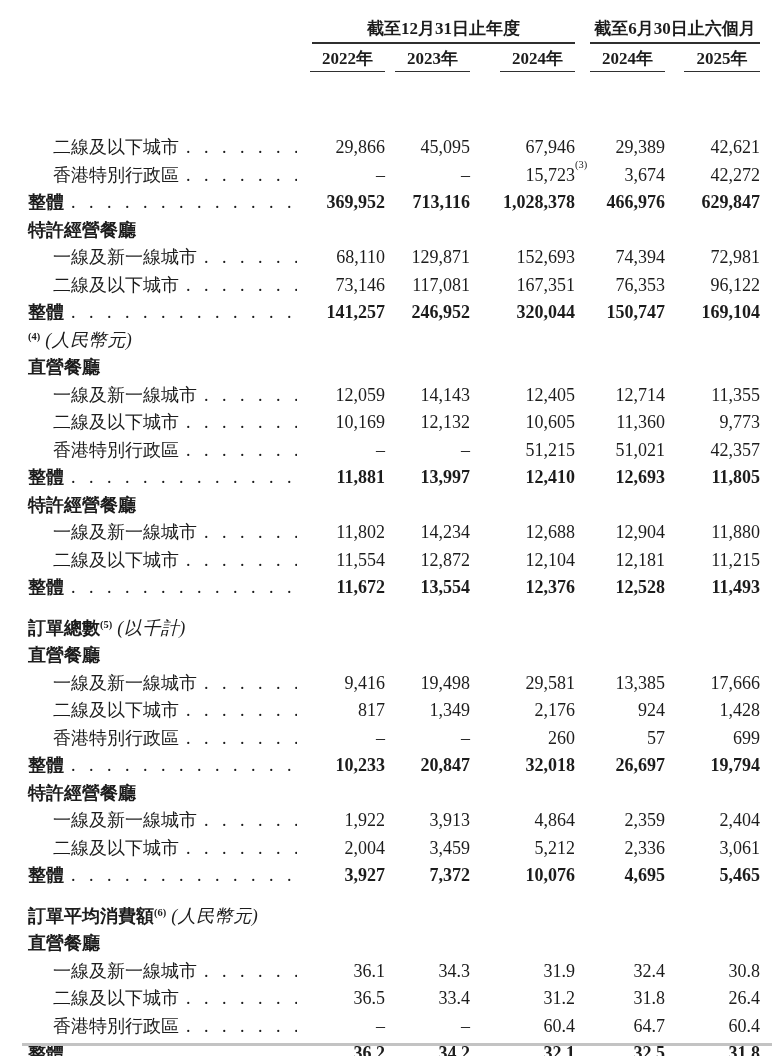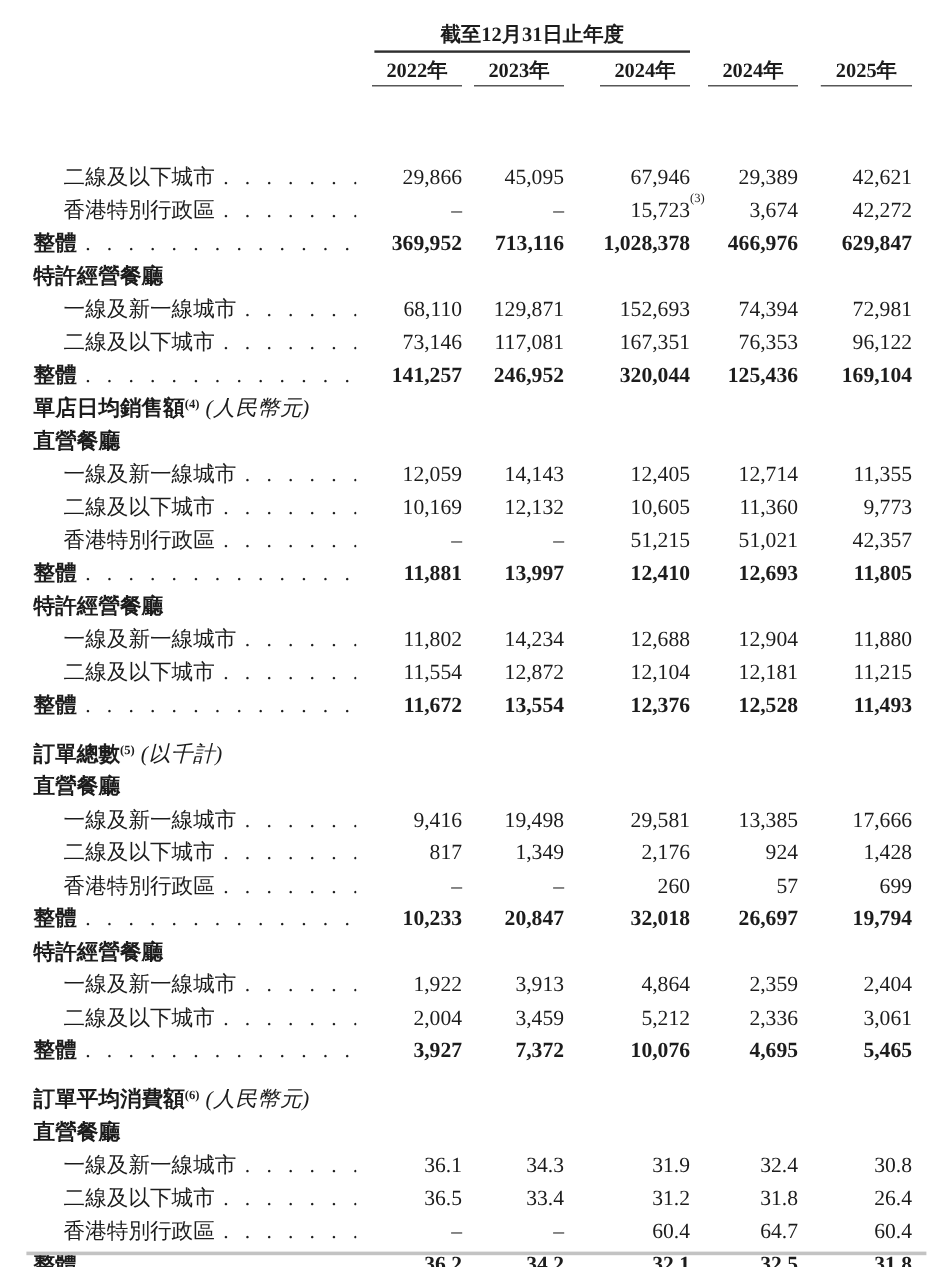--- a/index.html
+++ b/index.html
@@ -60,20 +60,23 @@
 <body>
 
 <div class="sheet">
   <div class="table-wrap">
 
     <div class="hdr-groups">
       <div></div>
       <div class="hgroup g1">
         <span>截至12月31日止年度</span>
       </div>
+      <div class="hgroup g2">
+        <span>截至6月30日止六個月</span>
+      </div>
     </div>
 
     <div class="hdr-years">
       <div></div>
       <div class="year c1">2022年</div>
       <div class="year c2">2023年</div>
       <div class="year c3">2024年</div>
       <div class="year c4">2024年</div>
       <div class="year c5">2025年</div>
     </div>
@@ -140,26 +143,25 @@
           <div class="cell num"><span>96,122</span></div>
         </div>
         <div class="row total">
           <div class="cell label">
             <span>整體</span>
             <span class="dots"></span>
           </div>
           <div class="cell num"><span>141,257</span></div>
           <div class="cell num"><span>246,952</span></div>
           <div class="cell num"><span>320,044</span></div>
-          <div class="cell num"><span>125,436</span></div>
+          <div class="cell num"><span>150,747</span></div>
           <div class="cell num"><span>169,104</span></div>
         </div>
         <div class="row section">
           <div class="cell label">
-            <span>單店日均銷售額</span>
             <sup class="fref">(4)</sup>
             <span class="note">(人民幣元)</span>
           </div>
         </div>
         <div class="row group">
           <div class="cell label">
             <span>直營餐廳</span>
           </div>
         </div>
         <div class="row item">

